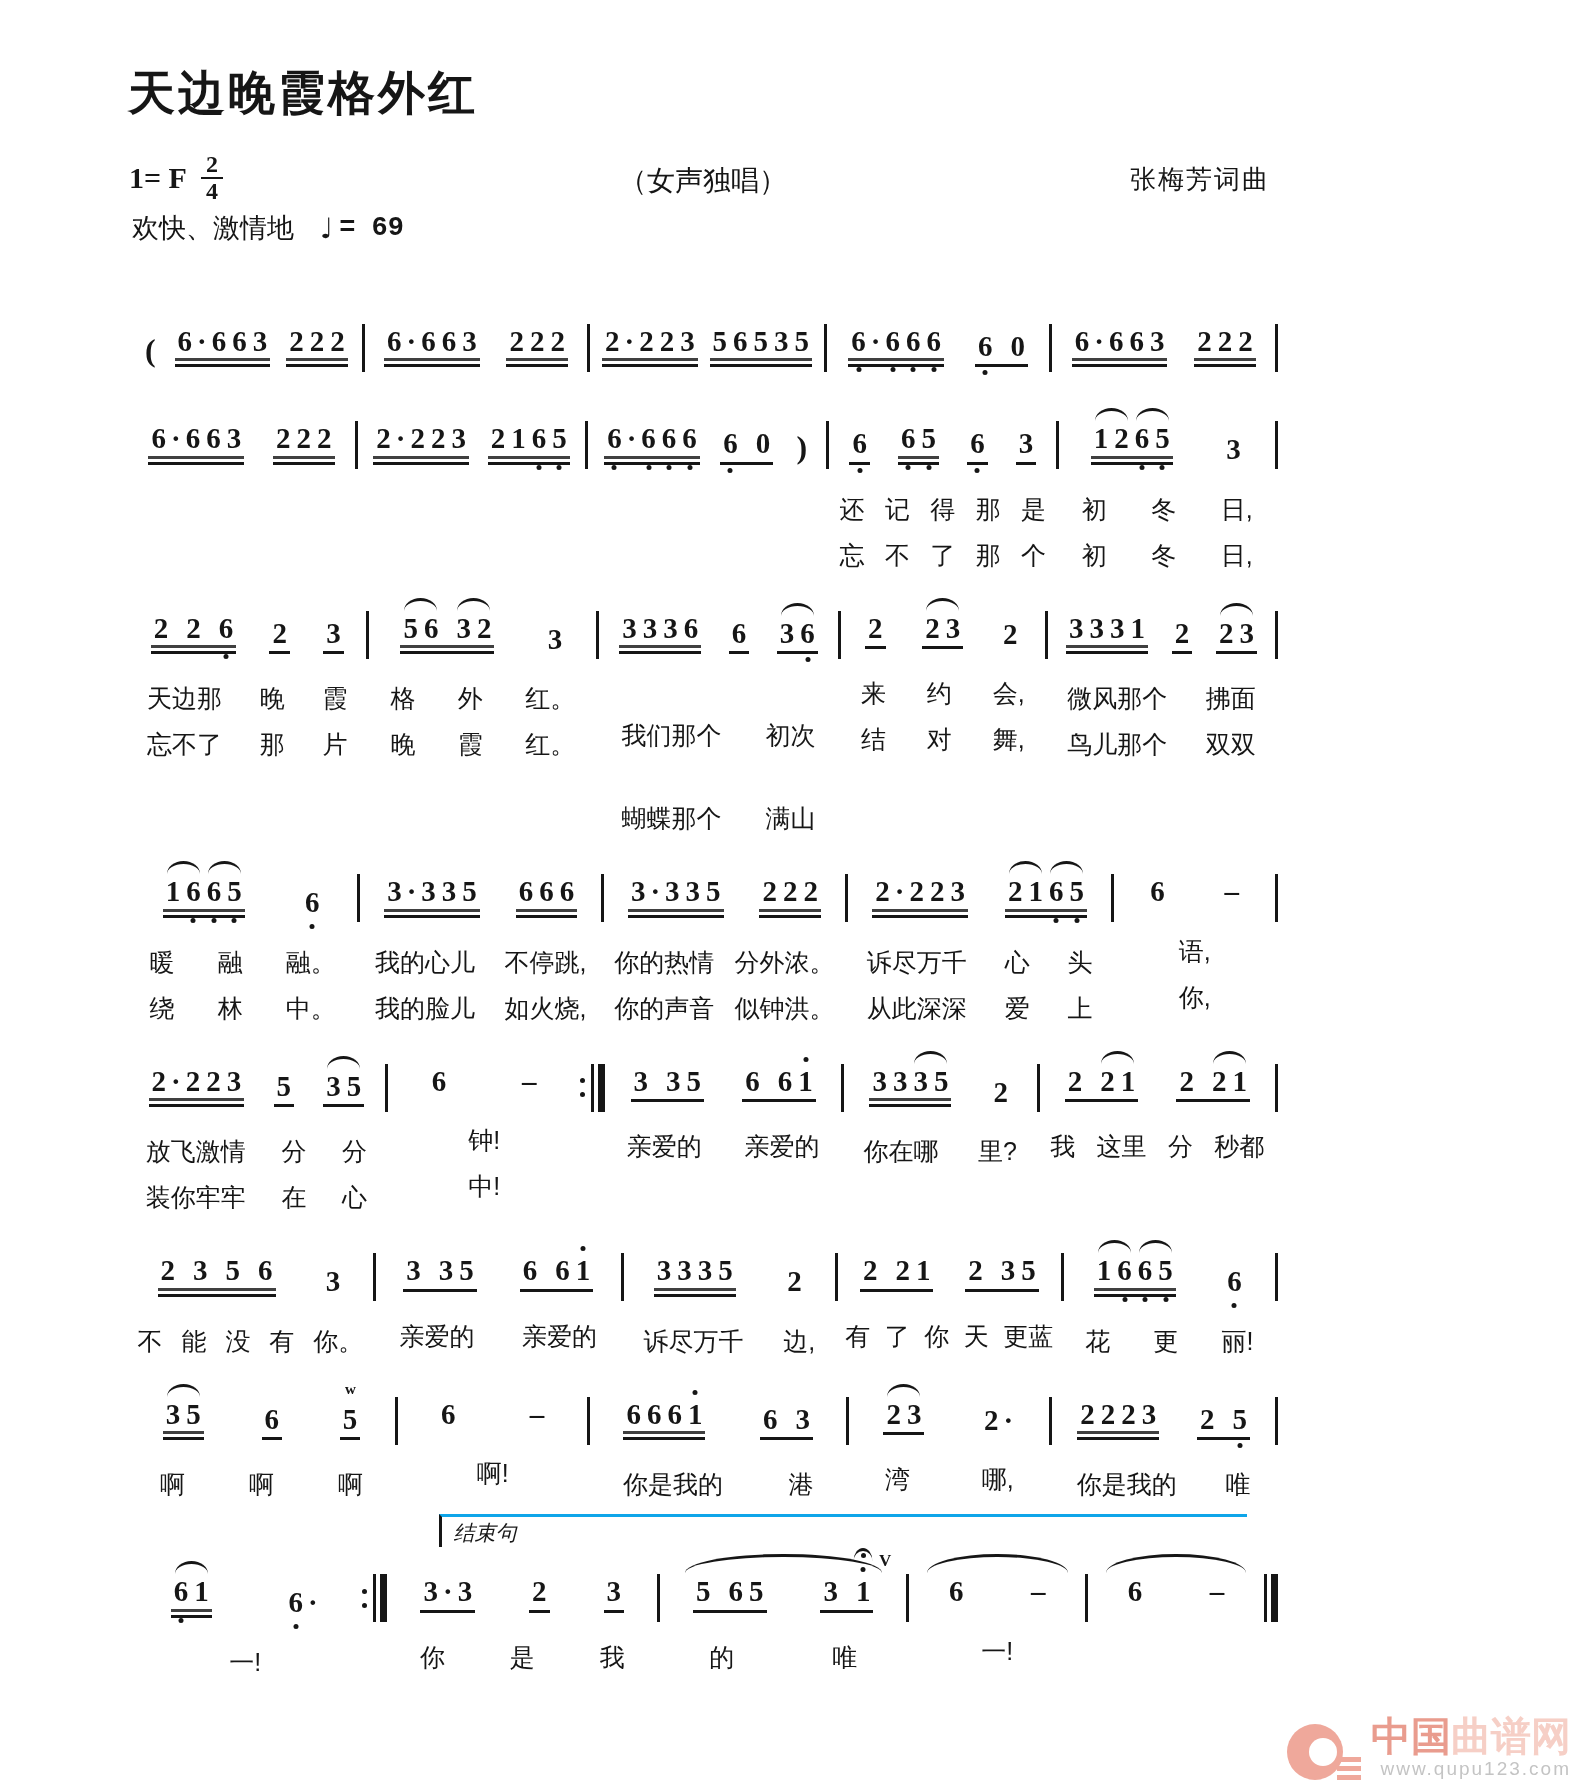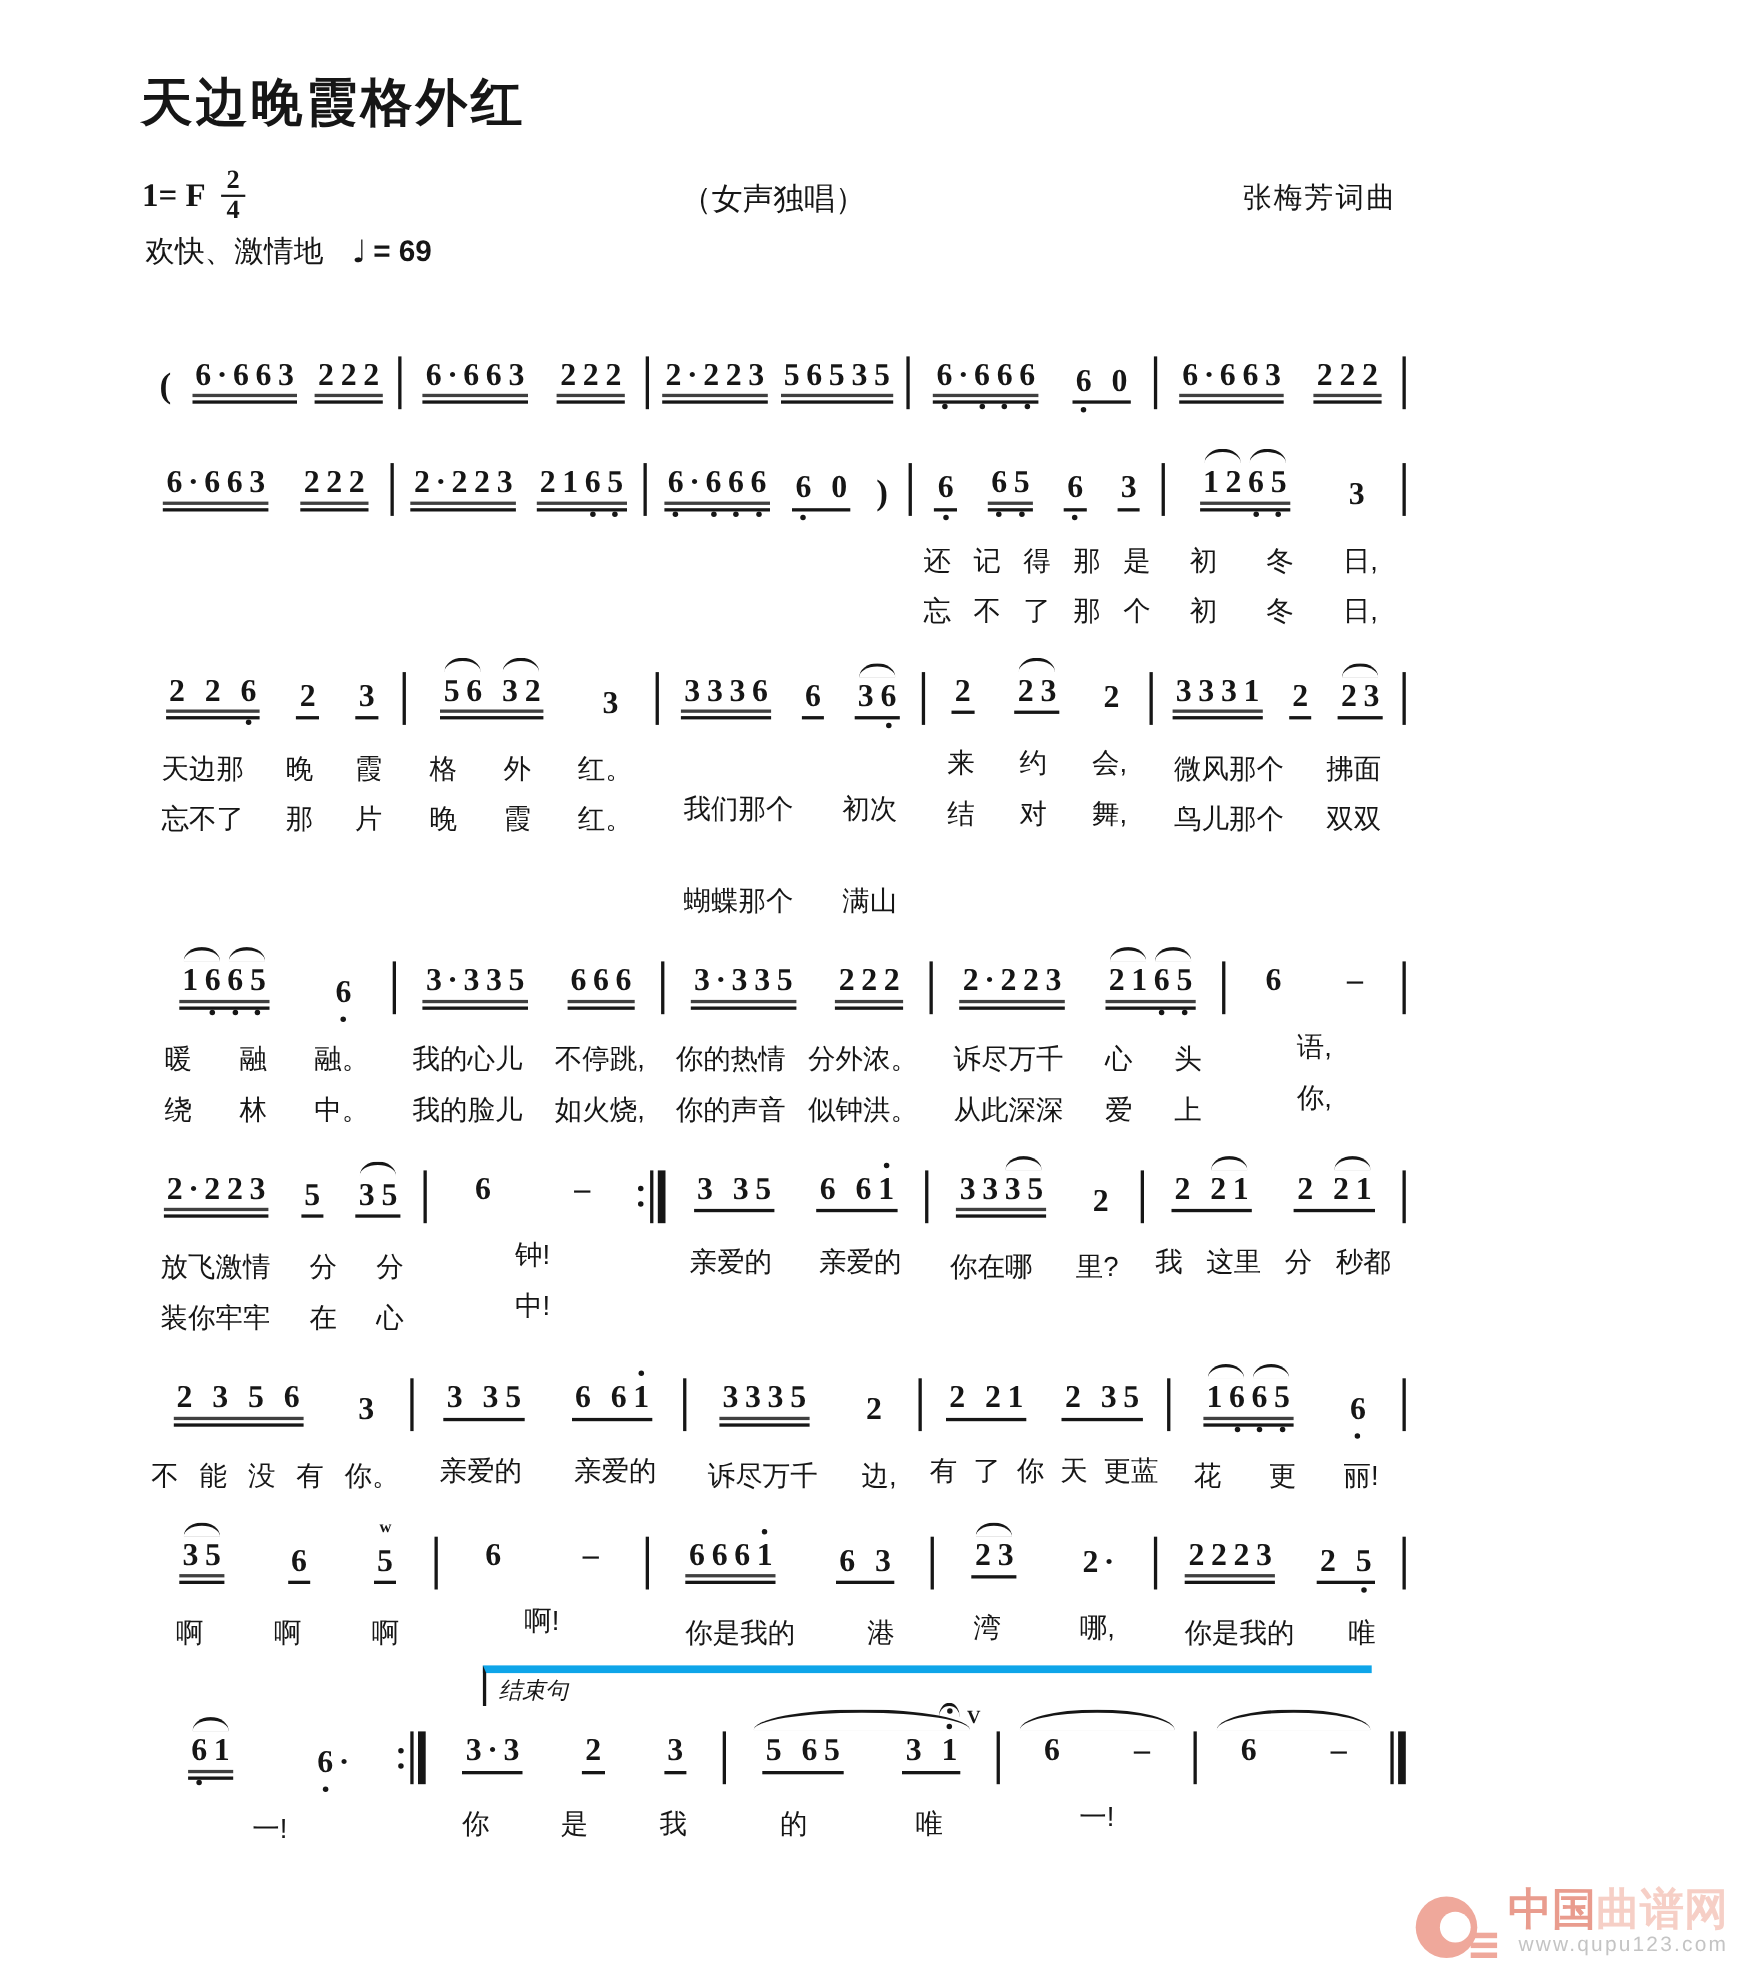--- a/index.html
+++ b/index.html
@@ -15,21 +15,21 @@
          font-size:47px;font-weight:bold;letter-spacing:3px}
   .subtitle{position:absolute;left:0;right:0;top:128px;text-align:center;font-size:28px}
   .credit{position:absolute;right:8px;top:128px;font-size:26px;letter-spacing:2px}
   .keyrow{position:absolute;left:1px;top:118px;display:flex;align-items:center;
           font-family:"Liberation Serif",serif;font-weight:bold;font-size:30px}
   .frac{display:inline-flex;flex-direction:column;align-items:center;margin-left:14px;
         font-size:24px;line-height:1.05}
   .frac .ftop{border-bottom:2px solid #161616;padding:0 5px}
   .temporow{position:absolute;left:4px;top:176px;font-size:27px;display:flex;align-items:center}
   .tnote{font-family:"DejaVu Sans",sans-serif;font-size:28px;margin:0 6px 0 26px}
-  .teq{font-family:Liberation Sans, sans-serif;font-weight:bold;font-size:27px}
+  .teq{font-family:Liberation Mono, monospace;font-weight:bold;font-size:27px}
 
   
   .system{display:flex;align-items:flex-start;margin-bottom:12px;position:relative}
   .system.s-last{margin-top:46px}
   .measure{display:flex;flex-direction:column;min-width:0}
   .nrow{position:relative;display:flex;justify-content:space-around;align-items:flex-end;
         padding:26px 6px 18px 6px}
   .nrow.mslur::before{content:"";position:absolute;left:10%;right:10%;top:4px;height:16px;
         border-top:3px solid #161616;border-radius:50% 50% 0 0/100% 100% 0 0}
 
@@ -67,21 +67,21 @@
   .blc{display:flex;align-items:center;height:48px;margin-top:24px;flex:0 0 auto}
   .bl-thin{width:3px;height:48px;background:#161616}
   .bl-thick{width:7px;height:48px;background:#161616;margin-left:4px}
   .bl-dots{display:flex;flex-direction:column;justify-content:center;gap:9px;margin-right:6px}
   .bl-dot{width:5px;height:5px;border-radius:50%;background:#161616}
 
   .lyrrow{display:flex;justify-content:space-around;align-items:flex-start;height:36px;
       margin-top:10px;font-size:25px}
   .lseg{white-space:nowrap}
 
-  .endbr{position:absolute;top:-36px;height:30px;border-top:7px solid #0ea5e9;
+  .endbr{position:absolute;top:-36px;height:30px;border-top:3px solid #0ea5e9;
       border-left:3px solid #161616}
   .endbr .lbl{position:absolute;left:12px;top:2px;font-size:21px;font-style:italic;white-space:nowrap}
 
   
   .wm{position:absolute;right:16px;bottom:6px;display:flex;align-items:flex-end}
   .wm-logo{position:relative;width:56px;height:56px;border-radius:50%;background:#efa89b;
       flex:0 0 auto}
   .wm-logo::after{content:"";position:absolute;left:22px;top:14px;width:28px;height:28px;
       border-radius:50%;background:#ffffff}
   .wm-bars{display:flex;flex-direction:column;gap:4px;margin:-20px 10px 0 -6px}

